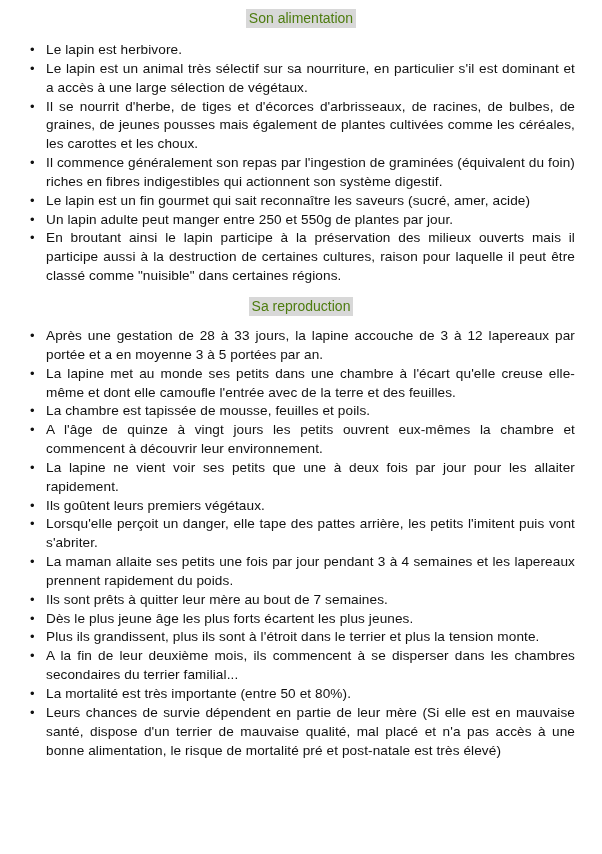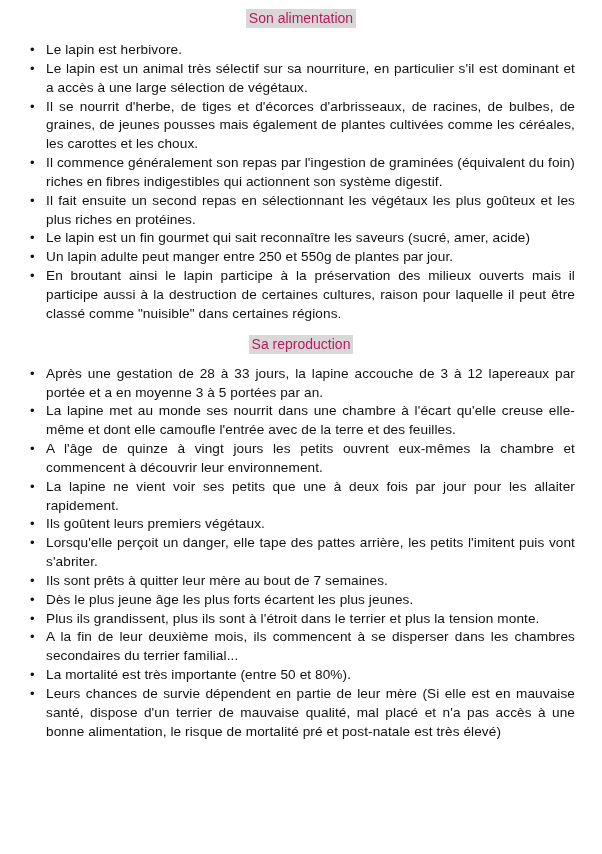--- a/index.html
+++ b/index.html
@@ -25,21 +25,21 @@
     text-align: center;
     line-height: 19px;
   }
   .doc-section:nth-of-type(1) .heading-row { margin: 0 0 13px 0; }
   .doc-section:nth-of-type(2) .heading-row { margin: 11px 0 2px 0; }
   .heading {
     display: inline-block;
     background: #d8d8d8;
     padding: 0 3px;
     font-size: 14px;
-    color: #be185d;
+    color: #4d7c0f;
   }
   ul.bullets {
     margin: 11px;
     padding: 0 16px 0 35px;
     list-style: none;
   }
   li.bullet-item {
     position: relative;
     text-align: justify;
     line-height: 18.85px;
@@ -65,51 +65,52 @@
     </div>
     <ul class="bullets">
   <li class="bullet-item">Le lapin est herbivore.</li>
 
   <li class="bullet-item">Le lapin est un animal très sélectif sur sa nourriture, en particulier s'il est dominant et a accès à une large sélection de végétaux.</li>
 
   <li class="bullet-item">Il se nourrit d'herbe, de tiges et d'écorces d'arbrisseaux, de racines, de bulbes, de graines, de jeunes pousses mais également de plantes cultivées comme les céréales, les carottes et les choux.</li>
 
   <li class="bullet-item">Il commence généralement son repas par l'ingestion de graminées (équivalent du foin) riches en fibres indigestibles qui actionnent son système digestif.</li>
 
-  <li class="bullet-item">Il fait ensuite un second repas en sélectionnant les végétaux les plus goûteux et les plus riches en protéines.</li>
 
   <li class="bullet-item">Le lapin est un fin gourmet qui sait reconnaître les saveurs (sucré, amer, acide)</li>
 
   <li class="bullet-item">Un lapin adulte peut manger entre 250 et 550g de plantes par jour.</li>
 
   <li class="bullet-item">En broutant ainsi le lapin participe à la préservation des milieux ouverts mais il participe aussi à la destruction de certaines cultures, raison pour laquelle il peut être classé comme "nuisible" dans certaines régions.</li>
 </ul>
   </section>
 
   <section class="doc-section">
     <div class="heading-row">
       <span class="heading">Sa reproduction</span>
     </div>
     <ul class="bullets">
 
   <li class="bullet-item">Après une gestation de 28 à 33 jours, la lapine accouche de 3 à 12 lapereaux par portée et a en moyenne 3 à 5 portées par an.</li>
 
 
-  <li class="bullet-item">La lapine met au monde ses nourrit dans une chambre à l'écart qu'elle creuse elle-même et dont elle camoufle l'entrée avec de la terre et des feuilles.</li>
+  <li class="bullet-item">La lapine met au monde ses petits dans une chambre à l'écart qu'elle creuse elle-même et dont elle camoufle l'entrée avec de la terre et des feuilles.</li>
 
+  <li class="bullet-item">La chambre est tapissée de mousse, feuilles et poils.</li>
 
   <li class="bullet-item">A l'âge de quinze à vingt jours les petits ouvrent eux-mêmes la chambre et commencent à découvrir leur environnement.</li>
 
   <li class="bullet-item">La lapine ne vient voir ses petits que une à deux fois par jour pour les allaiter rapidement.</li>
 
   <li class="bullet-item">Ils goûtent leurs premiers végétaux.</li>
 
 
   <li class="bullet-item">Lorsqu'elle perçoit un danger, elle tape des pattes arrière, les petits l'imitent puis vont s'abriter.</li>
 
+  <li class="bullet-item">La maman allaite ses petits une fois par jour pendant 3 à 4 semaines et les lapereaux prennent rapidement du poids.</li>
 
   <li class="bullet-item">Ils sont prêts à quitter leur mère au bout de 7 semaines.</li>
 
   <li class="bullet-item">Dès le plus jeune âge les plus forts écartent les plus jeunes.</li>
 
   <li class="bullet-item">Plus ils grandissent, plus ils sont à l'étroit dans le terrier et plus la tension monte.</li>
 
   <li class="bullet-item">A la fin de leur deuxième mois, ils commencent à se disperser dans les chambres secondaires du terrier familial...</li>
 
   <li class="bullet-item">La mortalité est très importante (entre 50 et 80%).</li>

